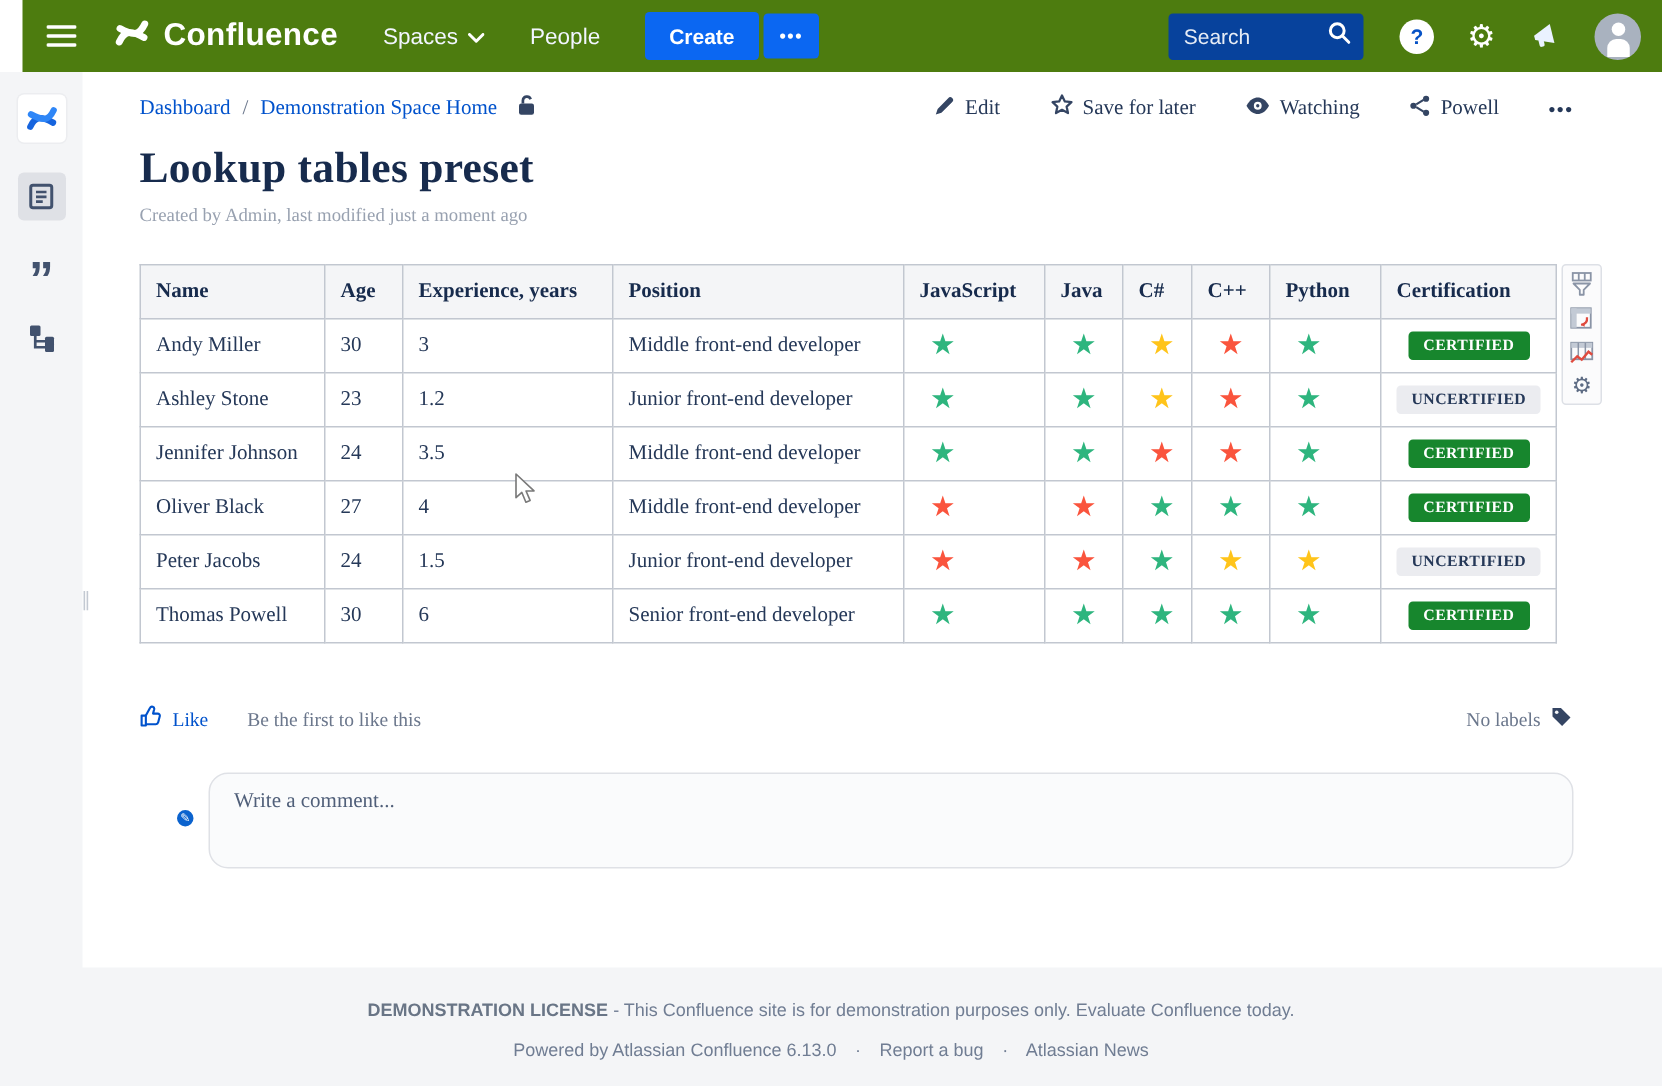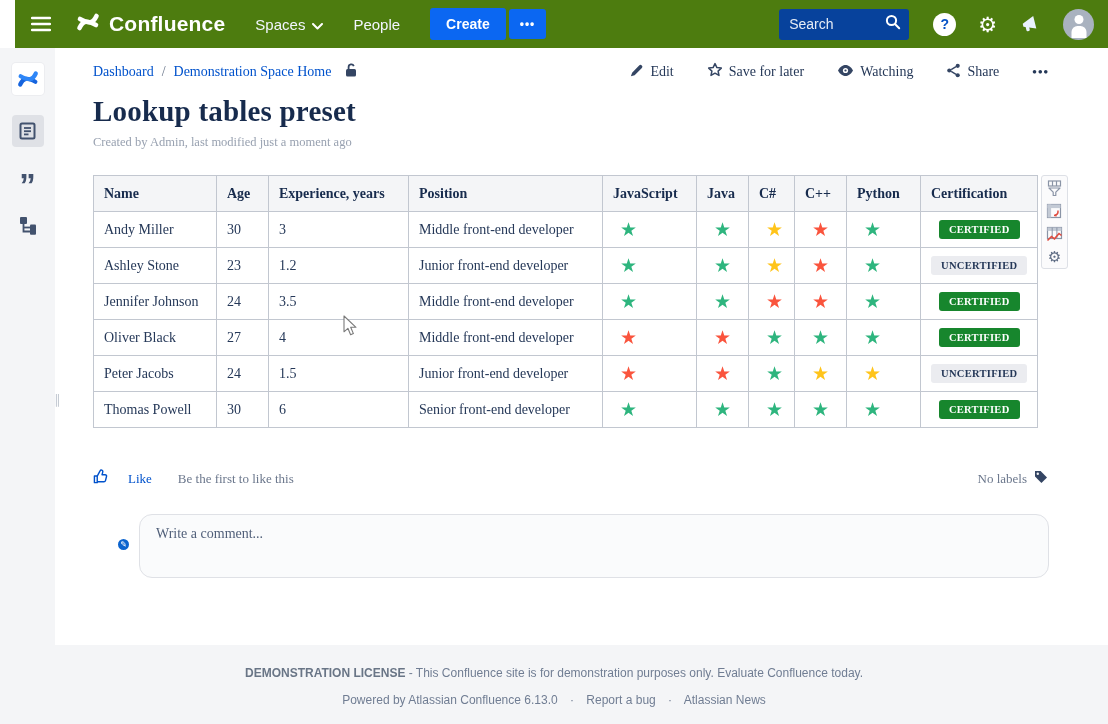--- a/index.html
+++ b/index.html
@@ -55,21 +55,21 @@
   .lookup th { background:#F4F5F7; font-weight:700; color:#172B4D; }
   .lookup td.star-cell { font-size:19px; line-height:1; padding-left:17px; }
   .lookup td.badge-cell { text-align:center; }
   .badge { display:inline-block; font-size:10.5px; font-weight:700; border-radius:3px; padding:4px 10px; letter-spacing:.3px; }
   .float-toolbar { position:absolute; left:948px; top:0; width:27px; background:#FBFBFC; border:1px solid #DDE0E6; border-radius:3px; padding:4px 0 2px; display:flex; flex-direction:column; align-items:center; gap:6px; z-index:1; }
   .ft-icon { width:17px; height:17px; cursor:pointer; display:flex; align-items:center; justify-content:center; }
   .ft-gear { font-size:15px; color:#5E6C84; line-height:1; }
 
   
   .like-row { margin-top:41px; display:flex; align-items:center; font-size:13px; }
-  .like-link { display:flex; align-items:center; gap:19px; color:#0052CC; cursor:pointer; }
+  .like-link { display:flex; align-items:center; gap:6px; color:#0052CC; cursor:pointer; }
   .like-hint { margin-left:26px; color:#6B778C; }
   .labels { margin-left:auto; display:flex; align-items:center; gap:6px; color:#6B778C; cursor:pointer; }
   .comment-row { margin-top:25px; display:flex; align-items:flex-start; gap:10px; }
   .c-avatar { position:relative; width:36px; height:36px; flex:0 0 36px; }
   .c-avatar .disc { width:36px; height:36px; border-radius:50%; background:#0B63CE; position:relative; overflow:hidden; }
   .c-avatar .edit-badge { position:absolute; right:-2px; bottom:-2px; width:15px; height:15px; border-radius:50%; background:#0B63CE; border:2px solid #fff; color:#fff; font-size:8px; display:flex; align-items:center; justify-content:center; }
   .comment-box { flex:1; height:64px; background:#FAFBFC; border:1px solid #DFE1E6; border-radius:13px; padding:11px 16px; font-size:14px; color:#505F79; cursor:text; }
 
   
   .footer { position:absolute; left:0; right:0; bottom:0; height:79px; background:#F4F5F7; text-align:center; color:#707D93; font-size:12px; z-index:1; }
@@ -212,21 +212,21 @@
           <span class="lbl">Watching</span>
         </div>
         <div class="action">
           <span><svg width="15" height="15" viewBox="0 0 16 16">
                 <circle cx="12.5" cy="3" r="2.2" fill="#344563"></circle>
                 <circle cx="3.5" cy="8" r="2.2" fill="#344563"></circle>
                 <circle cx="12.5" cy="13" r="2.2" fill="#344563"></circle>
                 <line x1="5.5" y1="7" x2="10.7" y2="3.8" stroke="#344563" stroke-width="1.5"></line>
                 <line x1="5.5" y1="9" x2="10.7" y2="12.2" stroke="#344563" stroke-width="1.5"></line>
               </svg></span>
-          <span class="lbl">Share</span>
+          <span class="lbl">Powell</span>
         </div>
         <div class="action-more">•••</div>
       </div>
     </div>
 
     <h1 class="page-title">Lookup tables preset</h1>
     <div class="byline">Created by Admin, last modified just a moment ago</div>
 
     <div class="table-zone">
       <table class="lookup" id="lookup-table">

